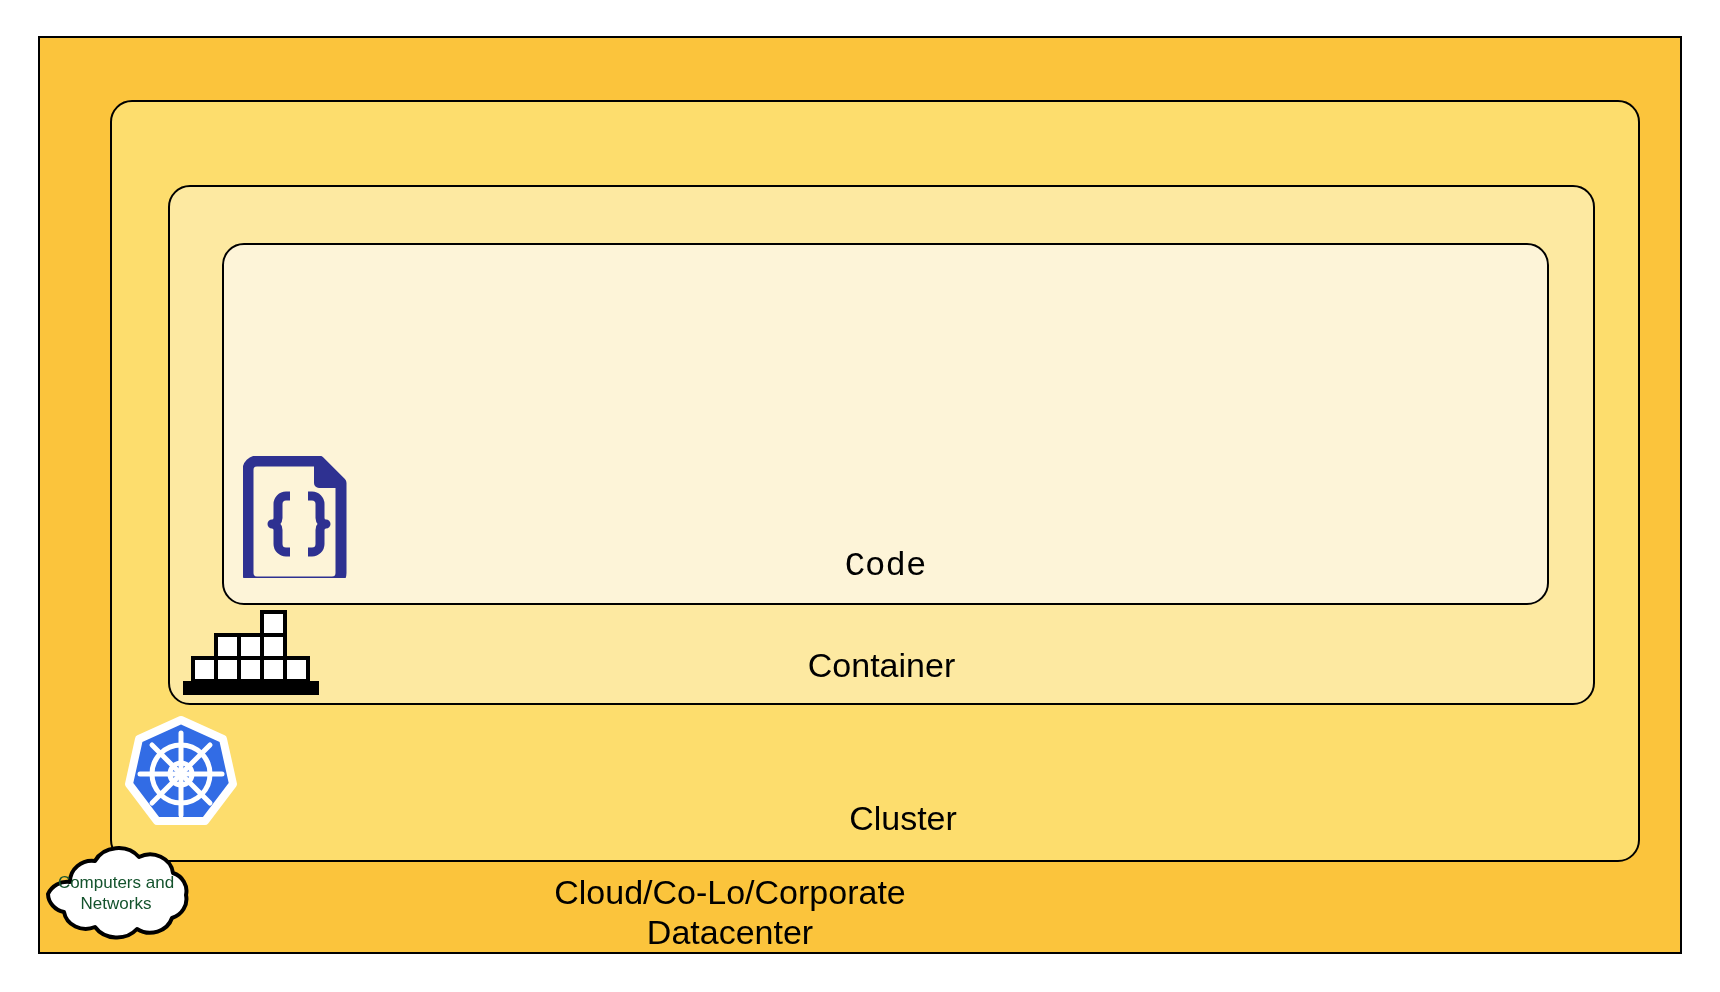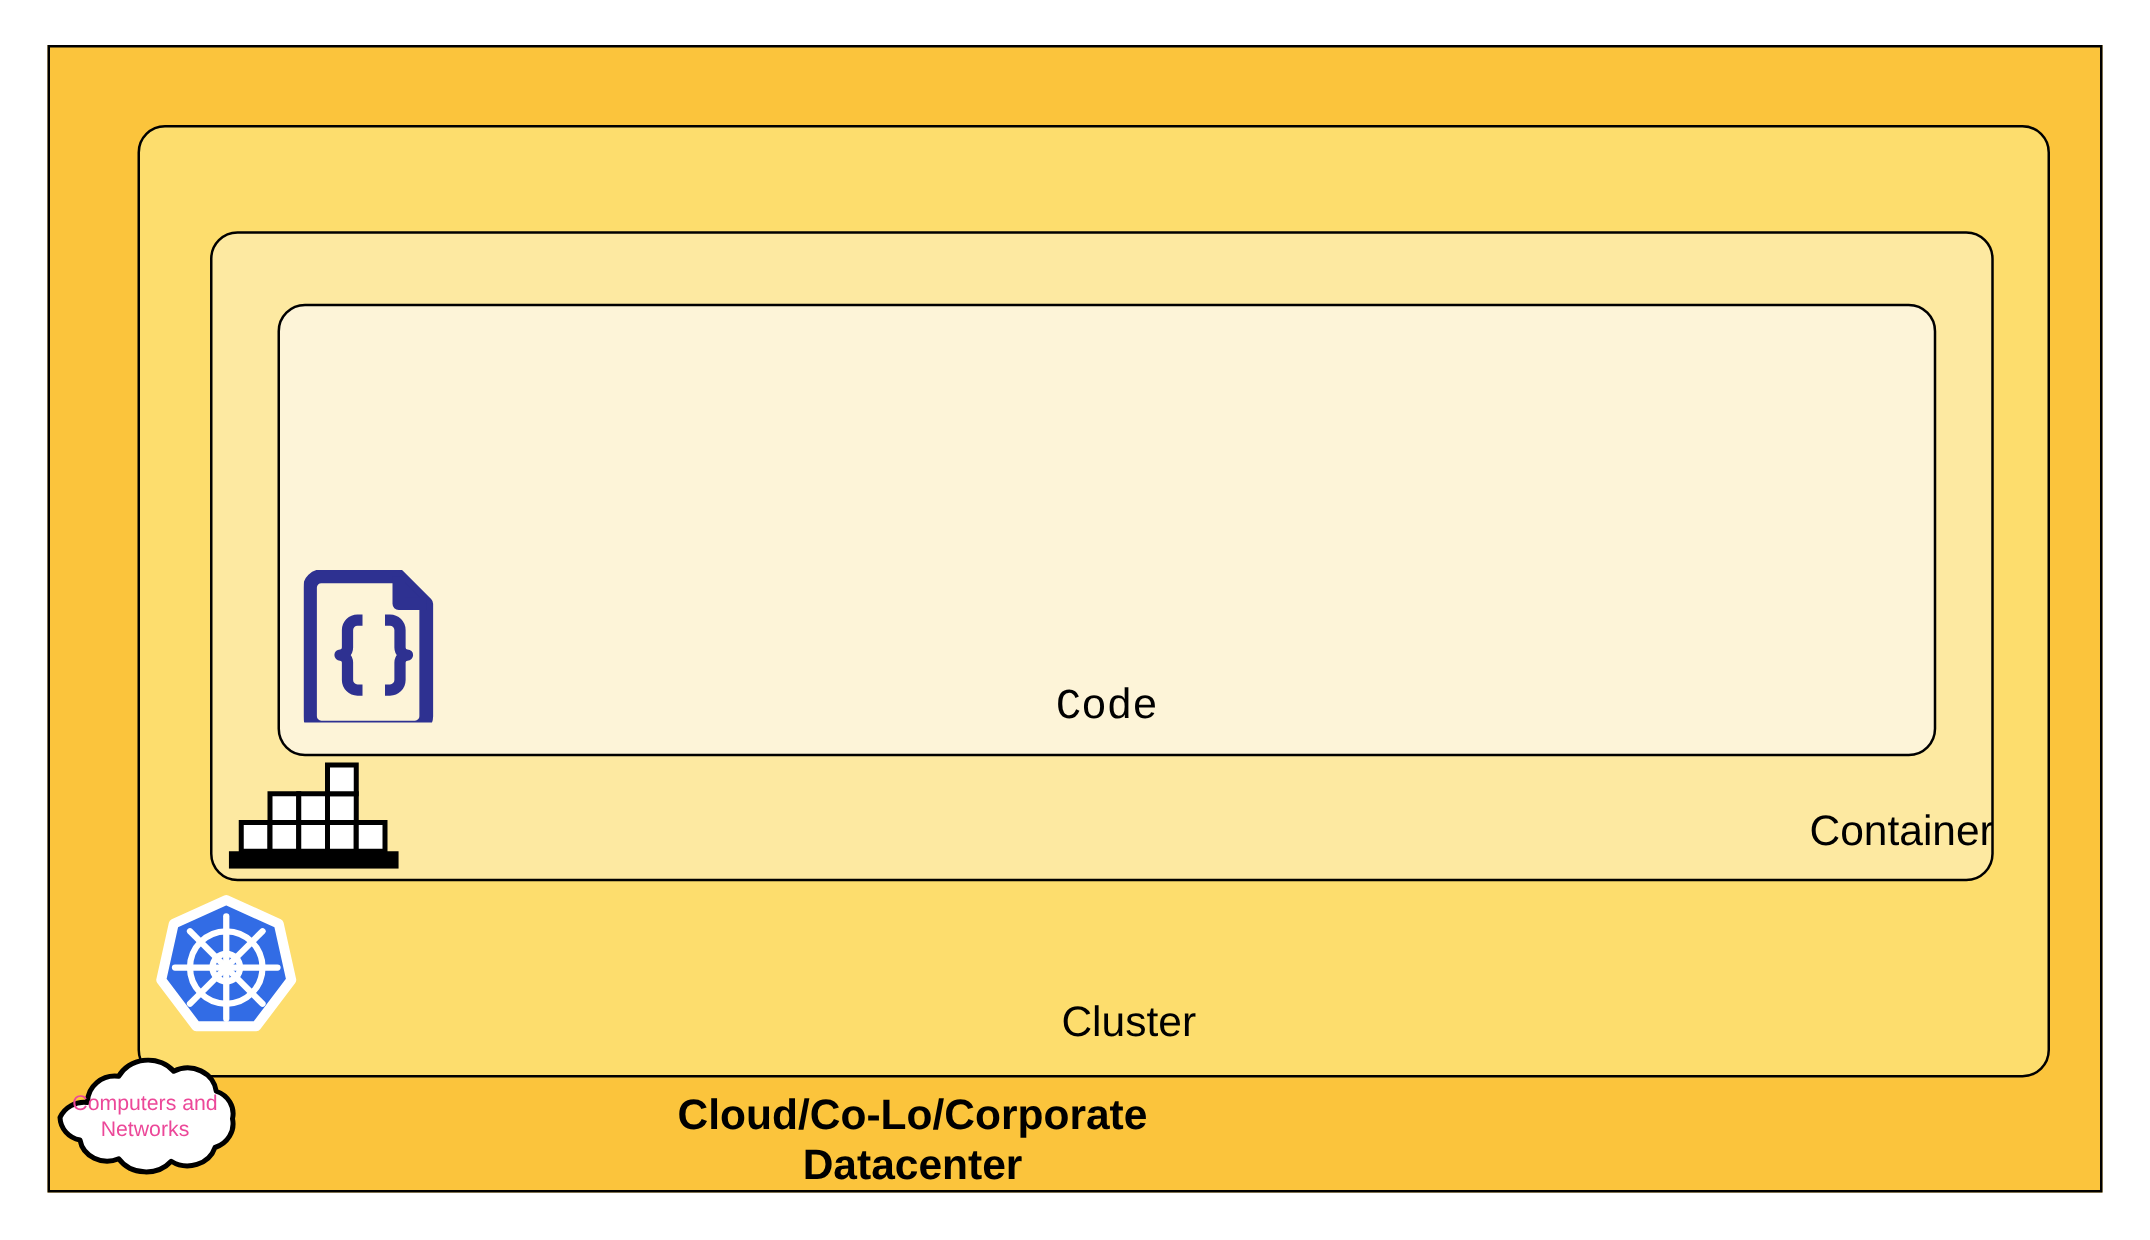--- a/index.html
+++ b/index.html
@@ -81,32 +81,30 @@
   .label-code {
     left: 222px;
     width: 1327px;
     top: 546px;
     font-family: Liberation Mono, monospace;
   }
   .label-container {
     left: 168px;
     width: 1427px;
     top: 645px;
-    text-align: right;
   }
   .label-cluster {
     left: 110px;
     width: 1586px;
     top: 798px;
   }
   .label-datacenter {
     left: 38px;
     width: 1384px;
     top: 872px;
-    font-weight: bold;
   }
 
   
   .icon-wrap {
     position: absolute;
   }
 
   .icon-code {
     left: 243px;
     top: 456px;
@@ -136,21 +134,21 @@
   }
 
   .cloud-text {
     position: absolute;
     left: 30px;
     top: 872px;
     width: 172px;
     text-align: center;
     font-size: 17px;
     font-family: "Liberation Sans", sans-serif;
-    color: #ec4899;
+    color: #14532d;
     line-height: 1.25;
     white-space: pre-line;
     pointer-events: none;
   }
 
   svg { display: block; }
 </style>
 </head>
 <body>
 

